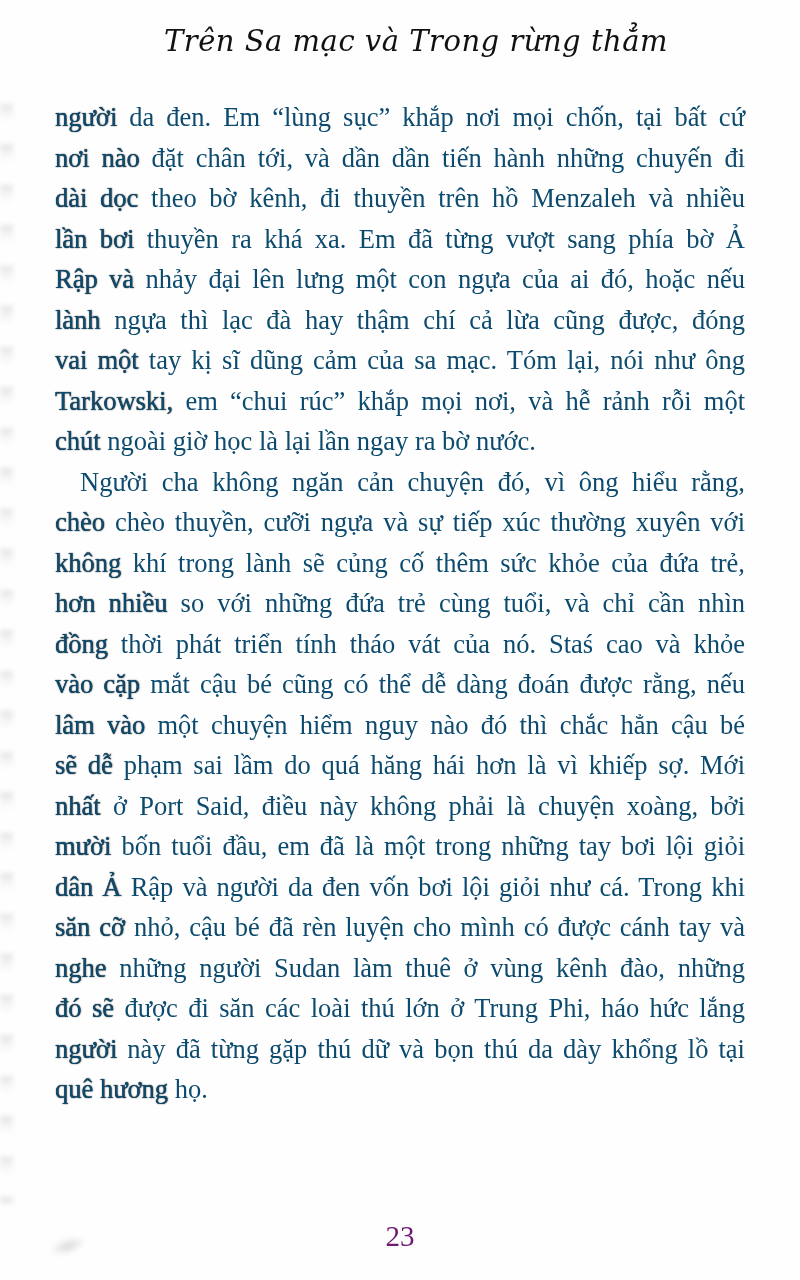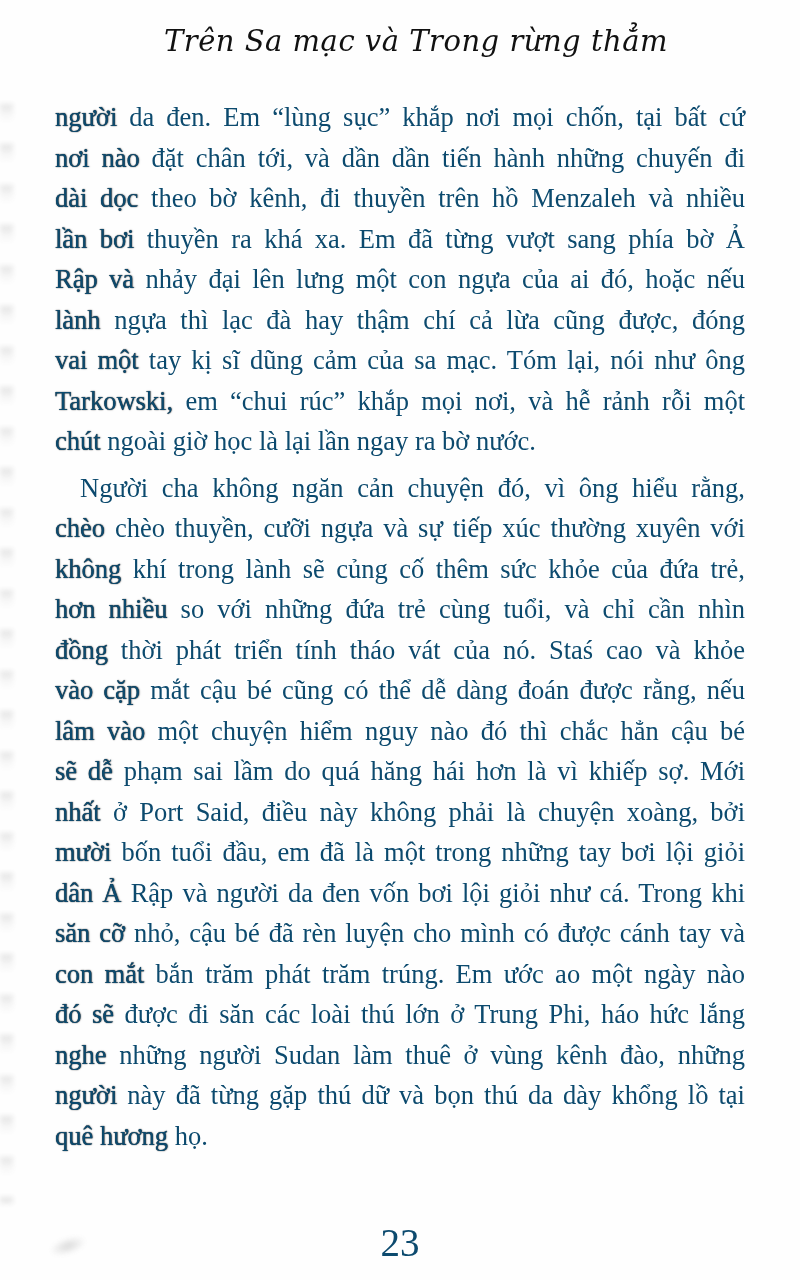--- a/index.html
+++ b/index.html
@@ -31,21 +31,21 @@
     position: absolute;
     left: 55px;
     top: 97px;
     width: 690px;
     font-family: "Liberation Serif", "DejaVu Serif", serif;
     font-size: 26.5px;
     line-height: 40.5px;
     color: #0c4a6e;
   }
   .para { margin: 0; }
-  .para + .para { margin-top: 6px; }
+  .para + .para { }
   .line {
     text-align: justify;
     text-align-last: justify;
     height: 40.5px;
     overflow: visible;
     white-space: nowrap;
   }
   .line { white-space: normal; }
   .line.para-end { text-align-last: left; }
   .line.first-indent { text-indent: 25px; }
@@ -87,22 +87,22 @@
     opacity: 0.40;
     pointer-events: none;
   }
   .page-number {
     position: absolute;
     top: 1220px;
     left: 0;
     width: 100%;
     text-align: center;
     font-family: "Liberation Serif", "DejaVu Serif", serif;
-    font-size: 39px;
-    color: #0c4a6e;
+    font-size: 29px;
+    color: #701a75;
   }
 </style>
 </head>
 <body>
 
 <div class="page">
   <div class="running-header">Trên Sa mạc và Trong rừng thẳm</div>
 
   <div class="gutter-shadow"></div>
 
@@ -124,23 +124,22 @@
         <div class="line"><span class="smudge">không</span> khí trong lành sẽ củng cố thêm sức khỏe của đứa trẻ,</div>
         <div class="line"><span class="smudge">hơn nhiều</span> so với những đứa trẻ cùng tuổi, và chỉ cần nhìn</div>
         <div class="line"><span class="smudge">đồng</span> thời phát triển tính tháo vát của nó. Staś  cao và khỏe</div>
         <div class="line"><span class="smudge">vào cặp</span> mắt cậu bé cũng có thể dễ dàng đoán được rằng, nếu</div>
         <div class="line"><span class="smudge">lâm vào</span> một chuyện hiểm nguy nào đó thì chắc hẳn cậu bé</div>
         <div class="line"><span class="smudge">sẽ dễ</span> phạm sai lầm do quá hăng hái hơn là vì khiếp sợ. Mới</div>
         <div class="line"><span class="smudge">nhất</span> ở Port Said, điều này không phải là chuyện xoàng, bởi</div>
         <div class="line"><span class="smudge">mười</span> bốn tuổi đầu, em đã là một trong những tay bơi lội giỏi</div>
         <div class="line"><span class="smudge">dân Ả</span> Rập và người da đen vốn bơi lội giỏi như cá. Trong khi</div>
         <div class="line"><span class="smudge">săn cỡ</span> nhỏ, cậu bé đã rèn luyện cho mình có được cánh tay và</div>
-        <div class="line"><span class="smudge">con mắt</span> bắn trăm phát trăm trúng. Em ước ao một ngày nào</div>
+        <div class="line"><span class="smudge">nghe</span> những người Sudan làm thuê ở vùng kênh đào, những</div>
         <div class="line"><span class="smudge">đó sẽ</span> được đi săn các loài thú lớn ở Trung Phi, háo hức lắng</div>
-        <div class="line"><span class="smudge">nghe</span> những người Sudan làm thuê ở vùng kênh đào, những</div>
         <div class="line"><span class="smudge">người</span> này đã từng gặp thú dữ và bọn thú da dày khổng lồ tại</div>
         <div class="line para-end"><span class="smudge">quê hương</span> họ.</div>
       </div>
     </div>
 
   <div class="corner-smudge"></div>
 
   <div class="page-number">23</div>
 </div>
 

